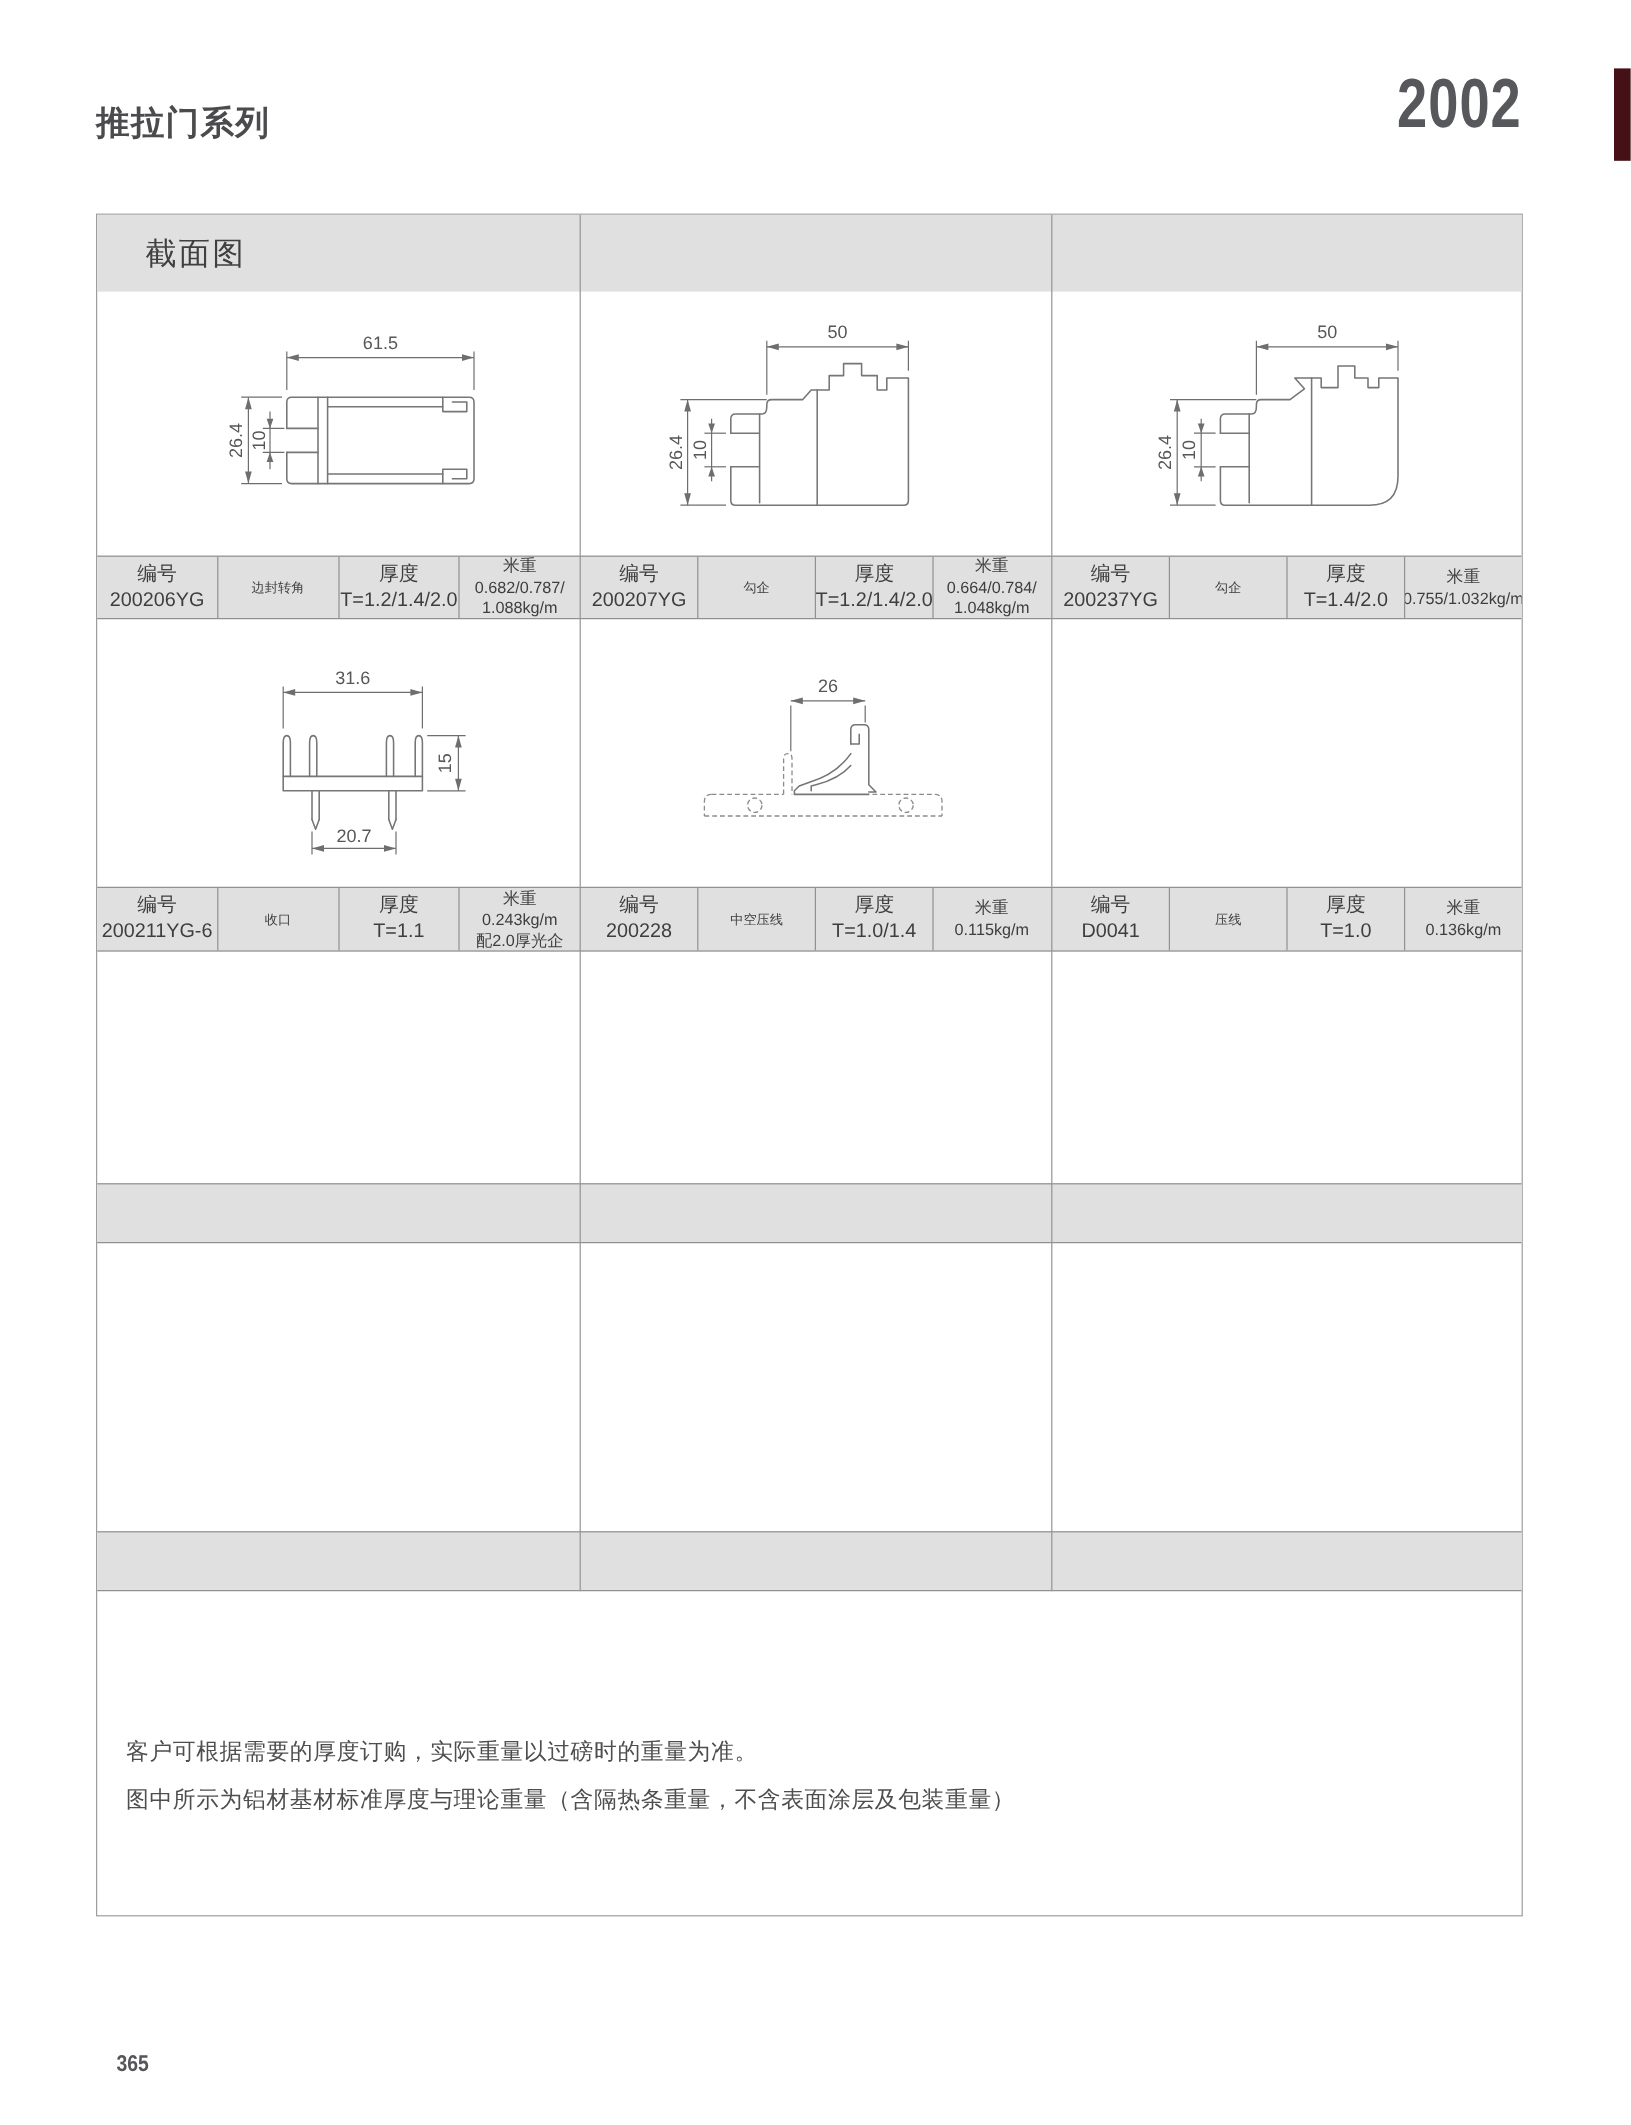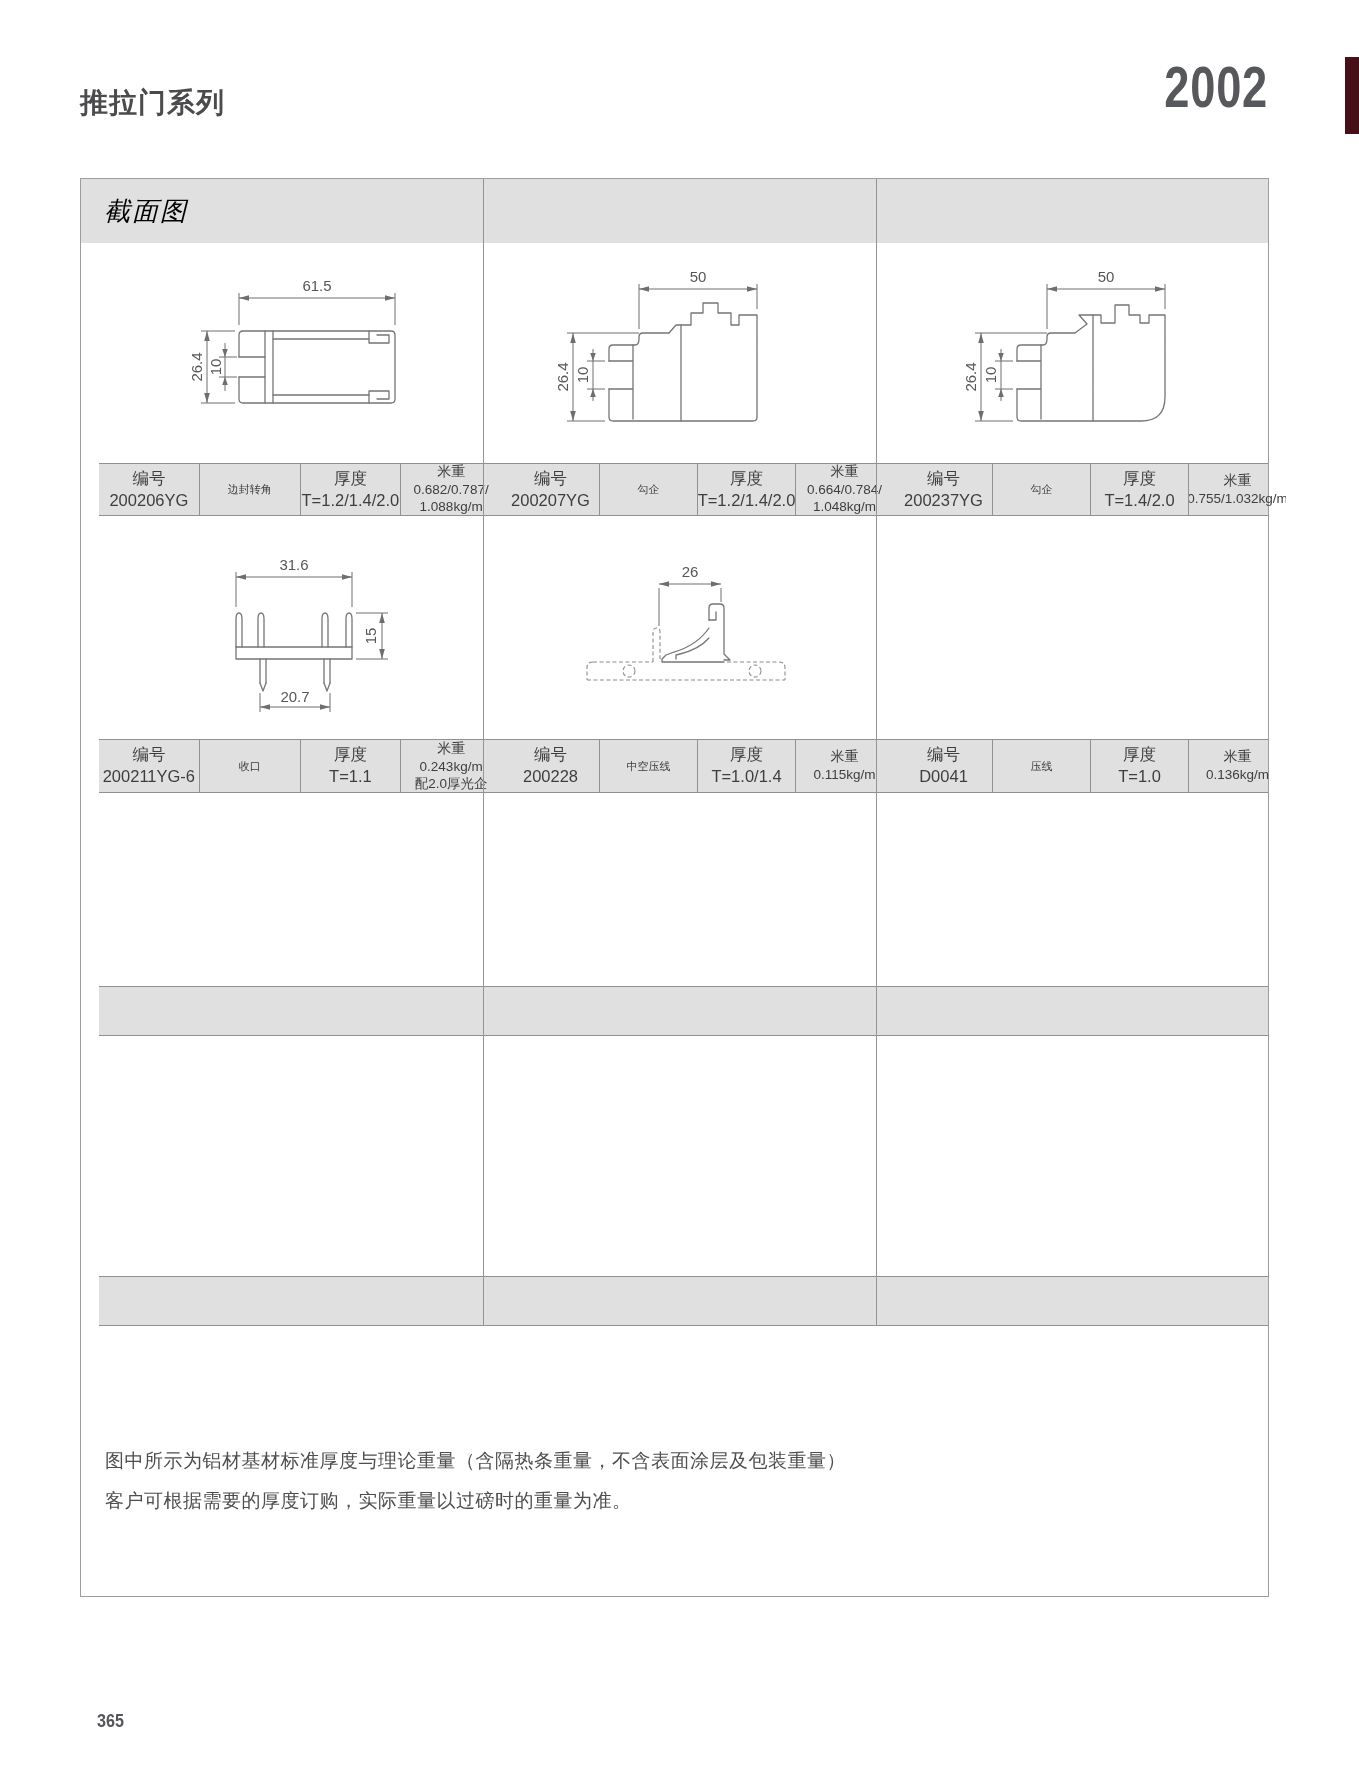--- a/index.html
+++ b/index.html
@@ -33,24 +33,24 @@
     border:1px solid #9d9d9d;box-sizing:content-box;background:#ffffff;
   }
   .col-div{position:absolute;top:0;width:1px;height:1147px;background:#949494;z-index:5;}
   .col-div-1{left:402px;}
   .col-div-2{left:795px;}
 
   .header-band{
     position:absolute;top:0;left:0;right:0;height:64px;background:#e0e0e0;
     display:flex;align-items:center;z-index:1;
   }
-  .header-band span{margin-left:23px;font-size:26px;color:#000000;letter-spacing:2px;font-style:italic;}
+  .header-band span{margin-left:40px;font-size:26px;color:#404040;letter-spacing:2px;}
 
   .band{
-    position:absolute;left:18px;right:0;background:#e0e0e0;
+    position:absolute;left:0;right:0;background:#e0e0e0;
     border-top:1px solid #919191;border-bottom:1px solid #919191;
     box-sizing:border-box;z-index:2;
   }
   .band-1{top:284px;height:53px;}
   .band-2{top:560px;height:54px;}
   .band-3{top:807px;height:50px;}
   .band-4{top:1097px;height:50px;}
 
   .info-col{position:absolute;top:0;bottom:0;display:flex;}
   .info-col.c1{left:0;width:402px;}
@@ -354,19 +354,19 @@
         <div class="lwl">米重</div>
         <div class="lw">0.136kg/m</div>
       </div>
     </div>
   </div>
 
   <div class="band band-3"></div>
   <div class="band band-4"></div>
 
   <div class="note">
+    <div>客户可根据需要的厚度订购，实际重量以过磅时的重量为准。</div>
     <div>图中所示为铝材基材标准厚度与理论重量（含隔热条重量，不含表面涂层及包装重量）</div>
-    <div>客户可根据需要的厚度订购，实际重量以过磅时的重量为准。</div>
   </div>
 
 </div>
 
 <div class="page-number">365</div>
 
 </body></html>

